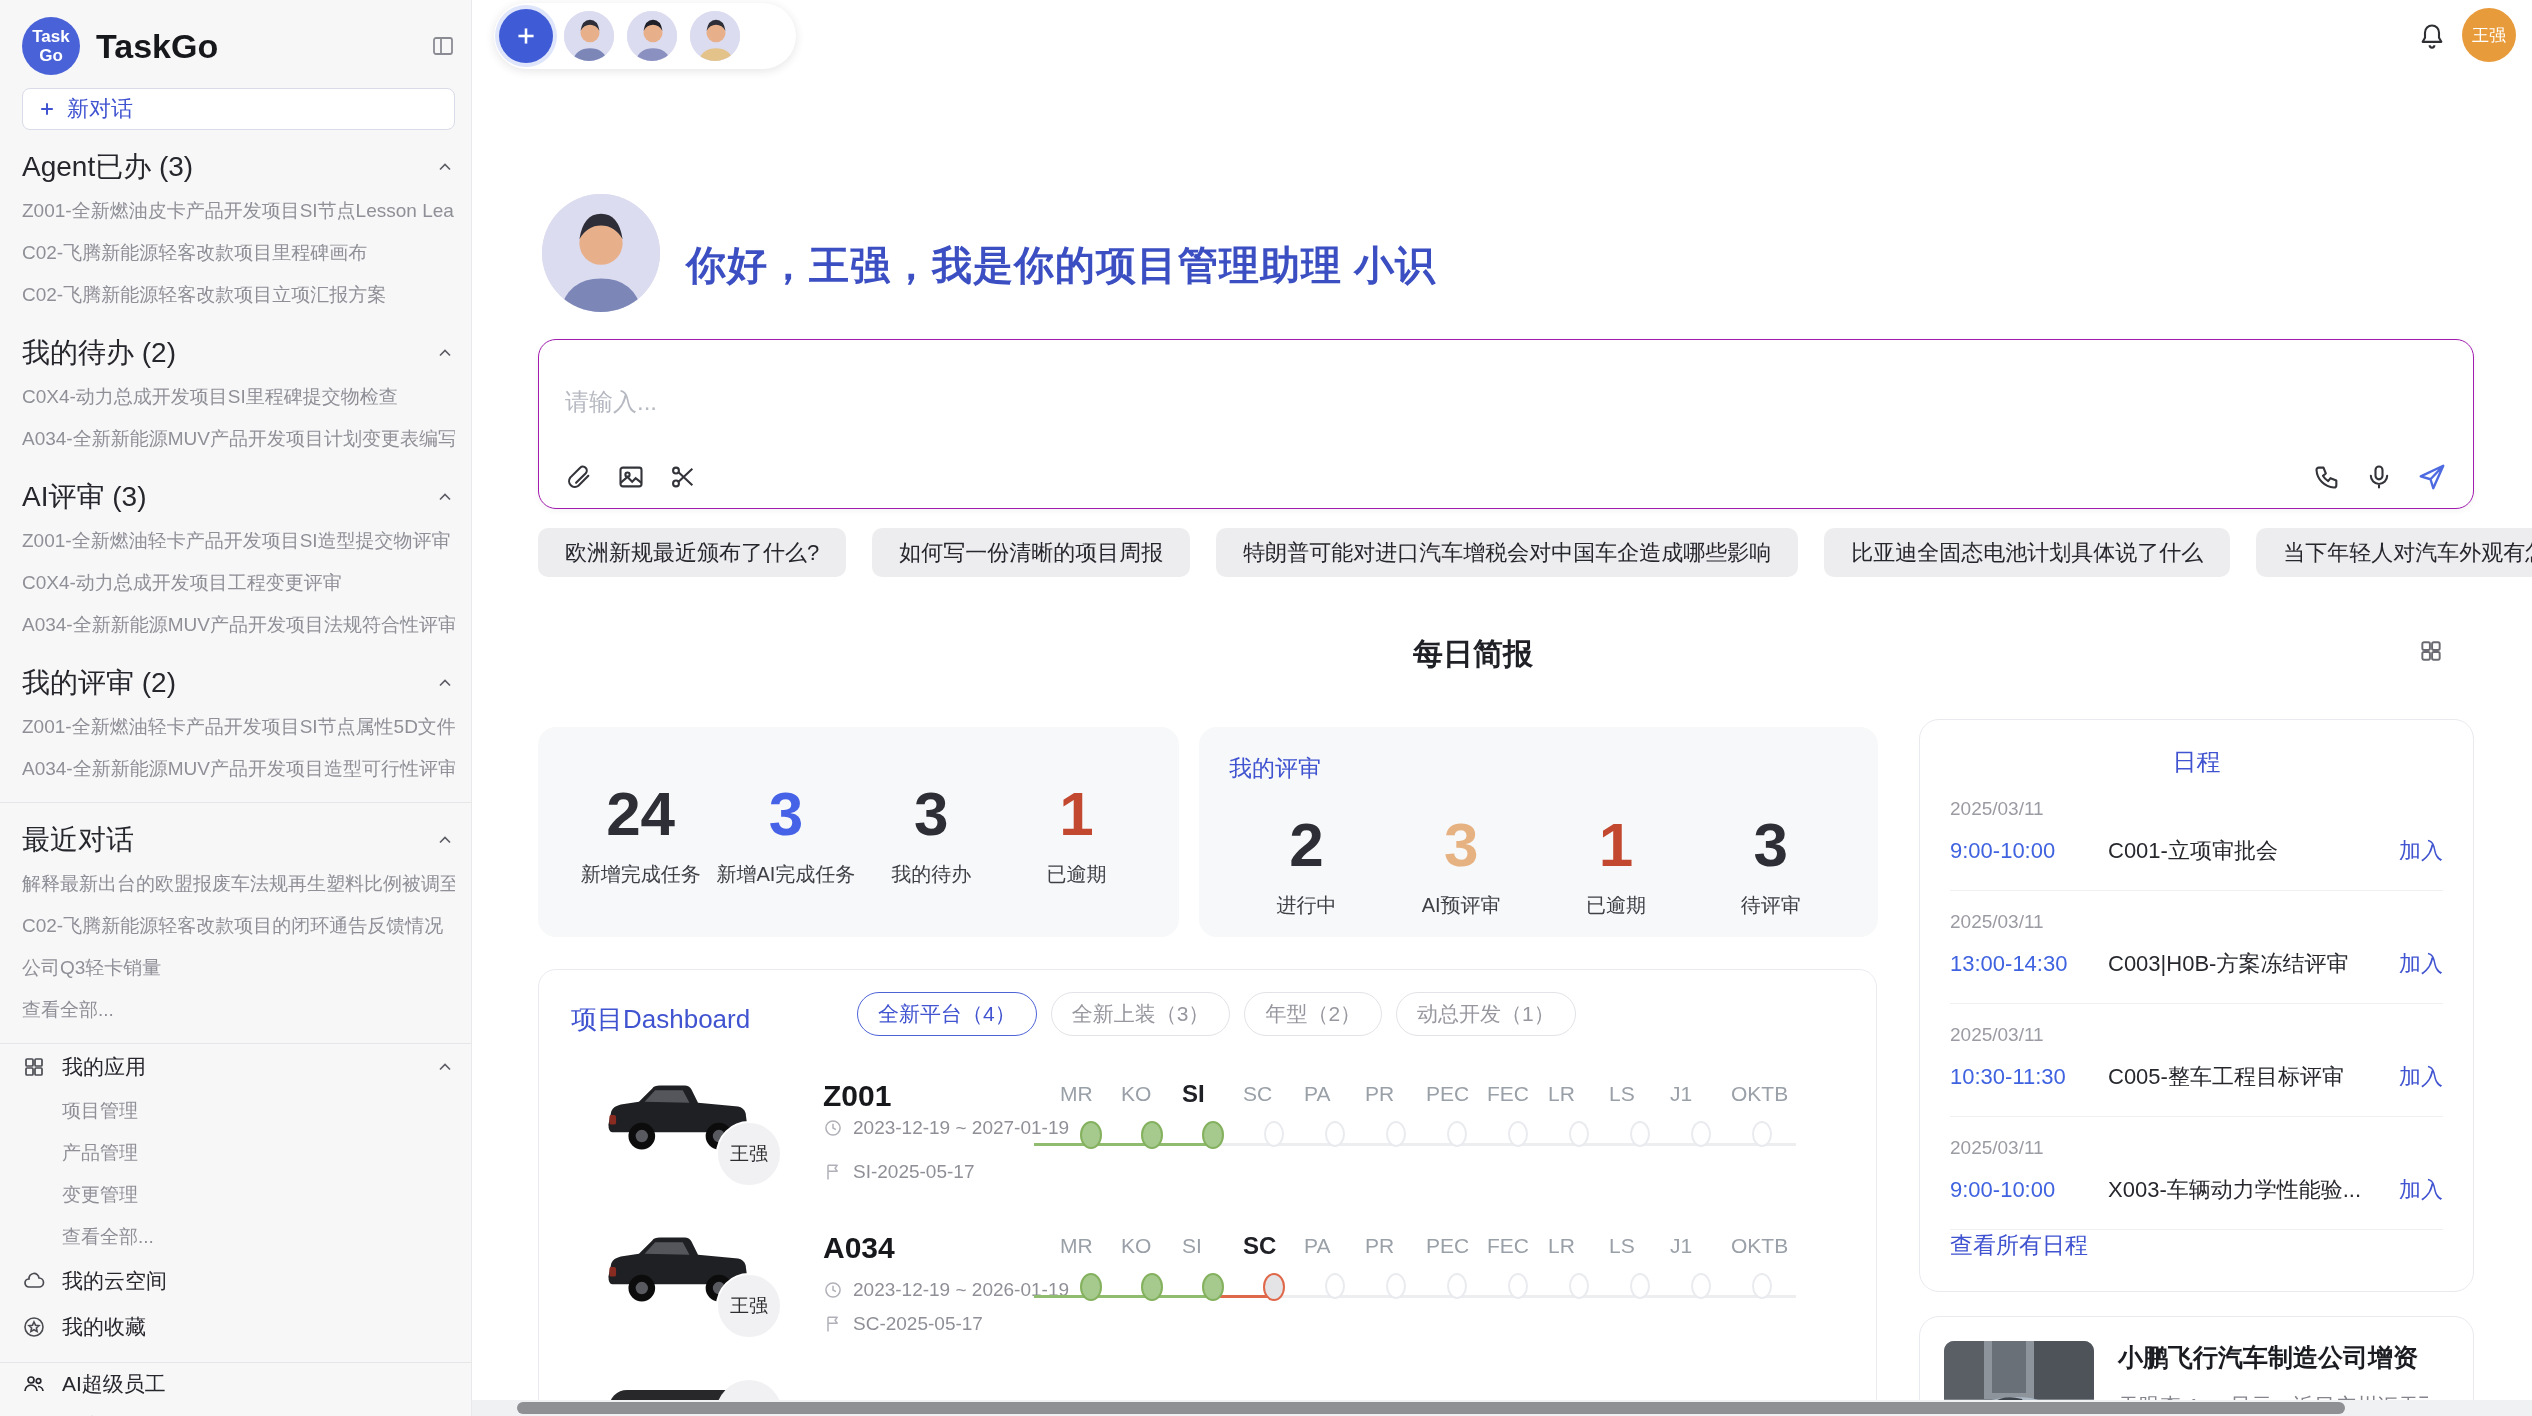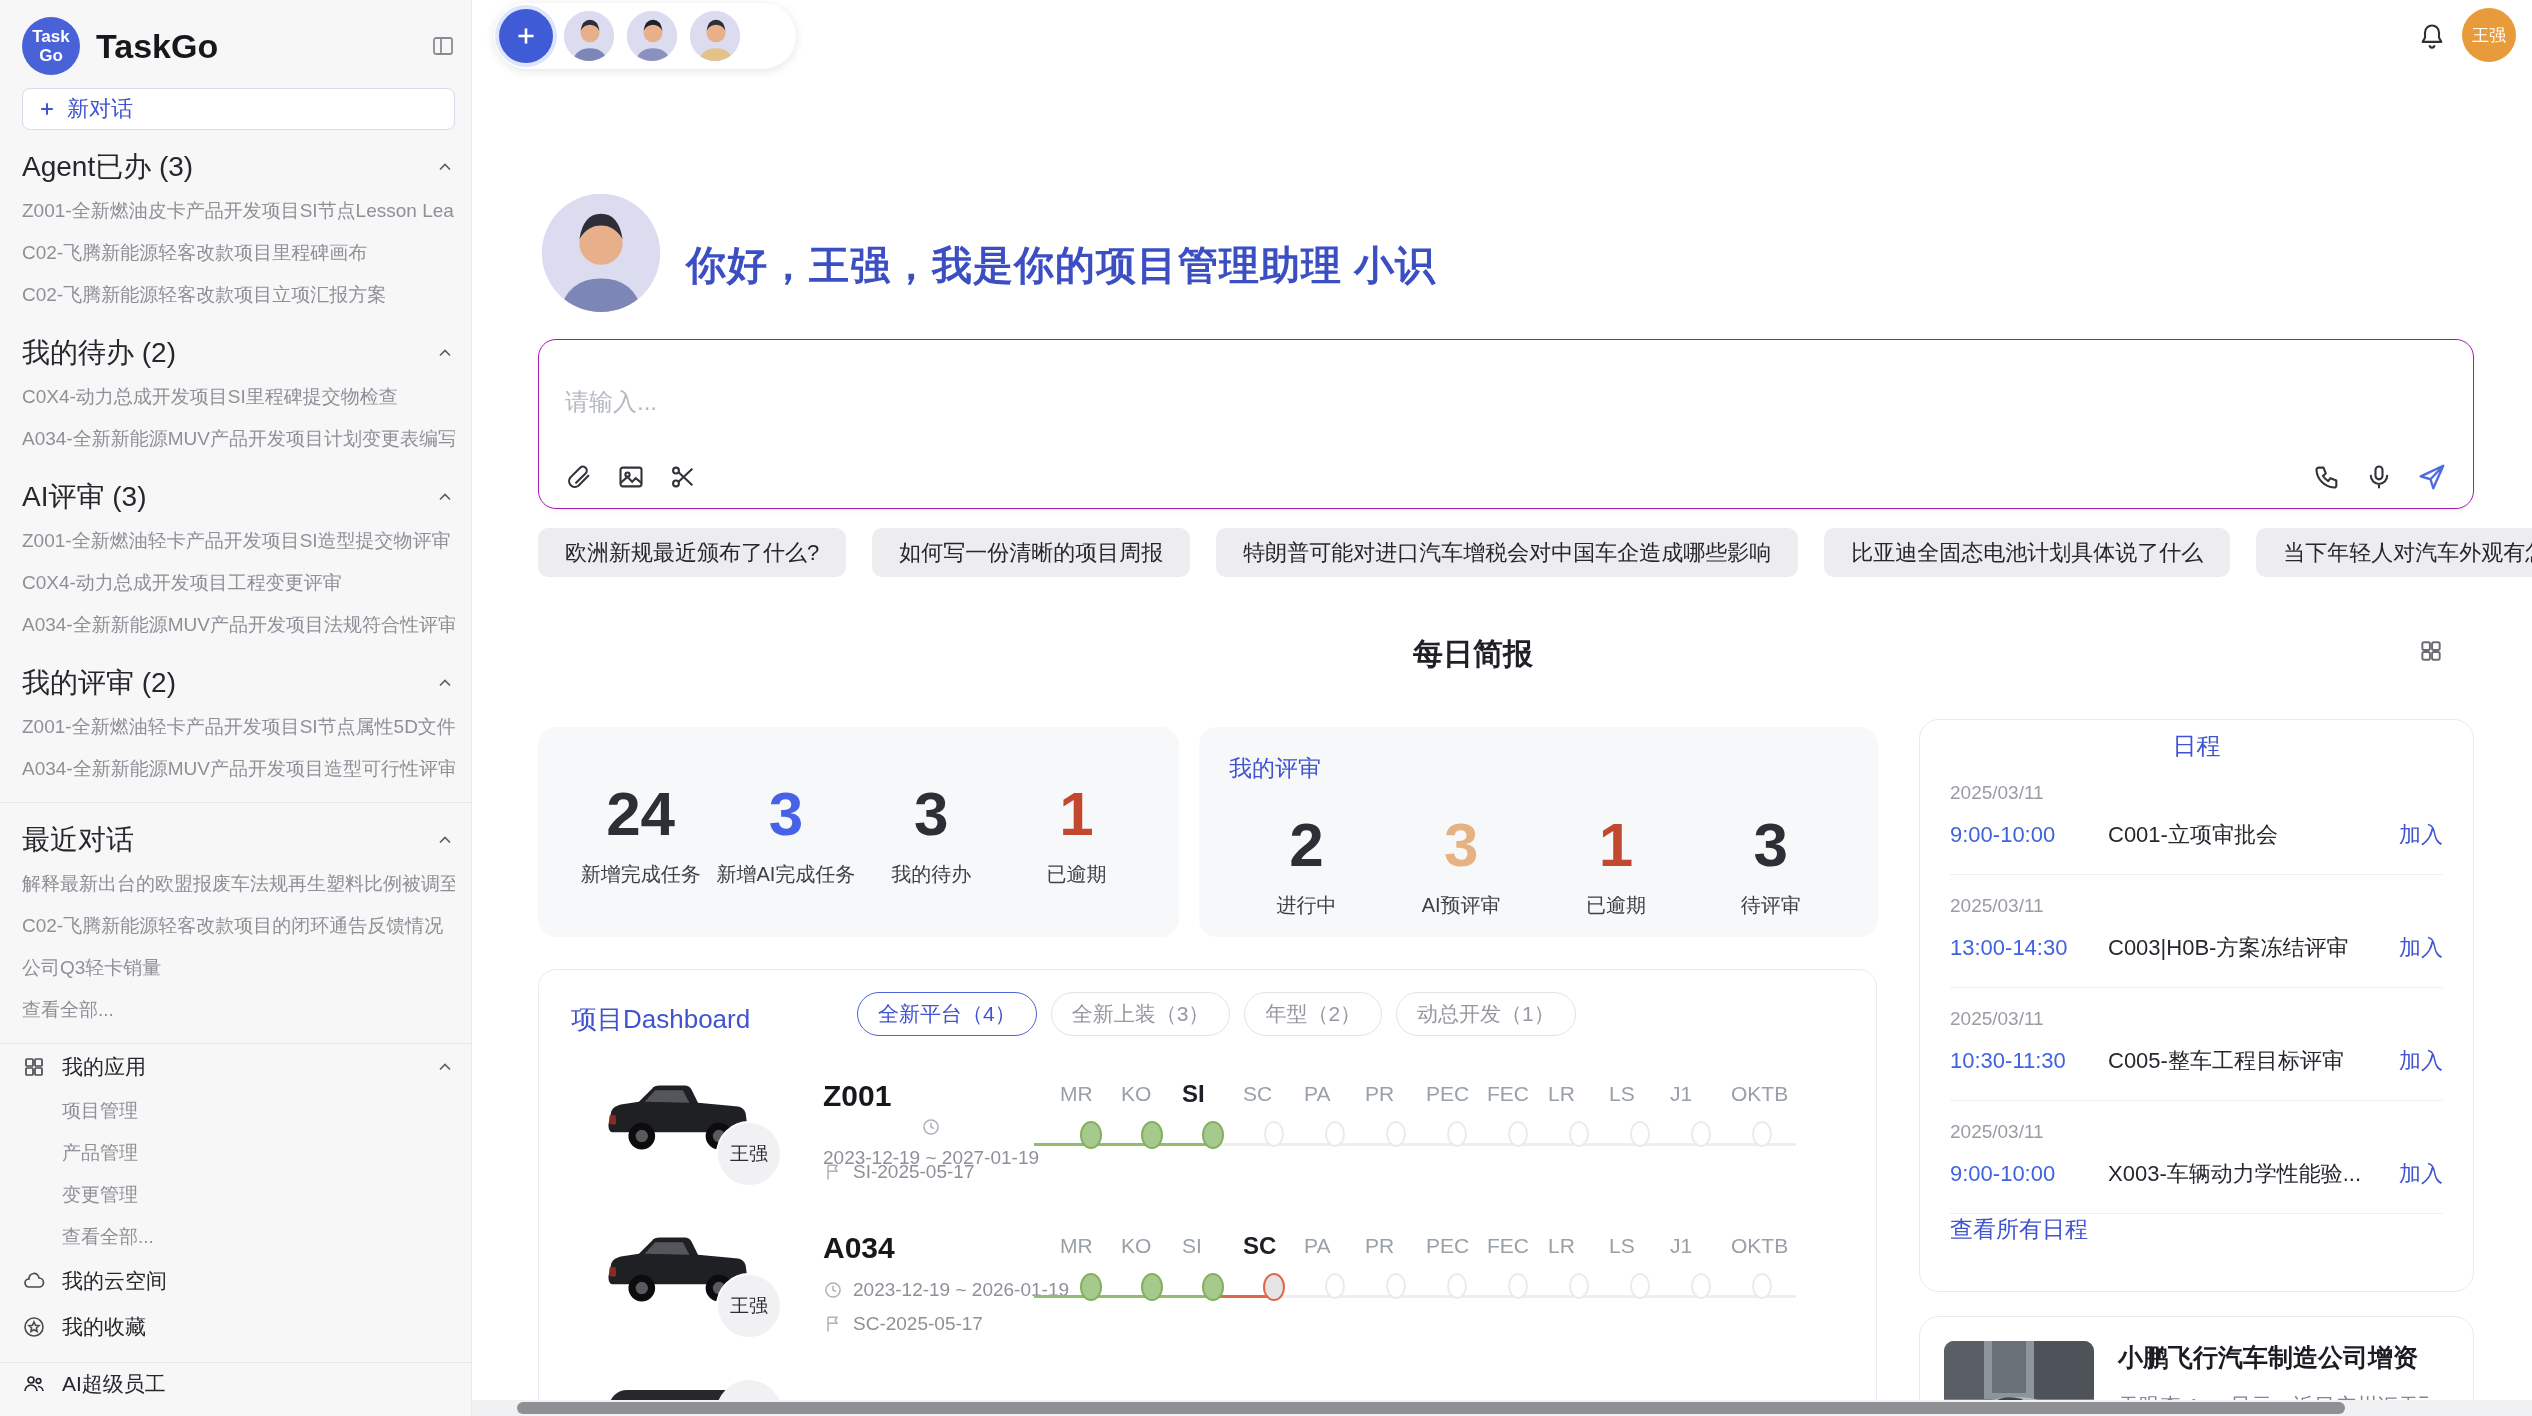--- a/index.html
+++ b/index.html
@@ -90,21 +90,21 @@
   .mnode{position:relative;margin:8px auto 0;width:20px;height:26px;border-radius:50%;background:#fff;border:2px solid #e9ebee;z-index:2}
   .mnode.done{width:22px;height:28px;background:#a6ca8e;border-color:#84b15e}
   .mnode.alert{width:22px;height:28px;background:#e4e4e6;border-color:#e0684a}
   .conn{position:absolute;height:3px;top:68px;background:#eceef0;z-index:1}
   .conn.green{background:#8fbc6e}
   .conn.red{background:#e0684a}
   .row3-hint{position:absolute;left:177px;top:410px;width:66px;height:66px;border-radius:50%;background:#f1f1f3}
   .row3-truck{position:absolute;left:70px;top:420px;width:150px;height:44px;border-radius:18px;background:#28282b}
 
   .sched{left:1447px;top:719px;width:555px;height:573px;background:#fff;border:1px solid #e9eaef;border-radius:20px;
-    padding:10px 30px}
+    padding:26px 30px}
   .sched-title{text-align:center;font-size:24px;color:#4053d0}
   .sched-entry{padding:20px 0 24px;border-bottom:1px solid #f0f0f3}
   .sched-date{font-size:19px;color:#9b9ca3}
   .sched-main{display:flex;align-items:center;margin-top:16px}
   .sched-time{flex:0 0 158px;font-size:22px;color:#3f63e0}
   .sched-name{flex:1;font-size:22px;color:#27282e;white-space:nowrap;overflow:hidden}
   .sched-join{font-size:22px;color:#4053d0;cursor:pointer}
   .sched-more{text-align:left;font-size:23px;color:#4053d0;cursor:pointer}
 
   .news{left:1447px;top:1316px;width:555px;height:150px;background:#fff;border:1px solid #e9eaef;border-radius:20px;
@@ -442,21 +442,21 @@
               <path d="M50 36 L61 24 L90 24 L97 37 Z" fill="#55565c"></path>
               <rect x="13" y="50" width="7" height="10" rx="2" fill="#8a2b22"></rect>
               <circle cx="47" cy="72" r="14" fill="#0c0c0d"></circle>
               <circle cx="47" cy="72" r="6.5" fill="#595a60"></circle>
               <circle cx="128" cy="72" r="14" fill="#0c0c0d"></circle>
               <circle cx="128" cy="72" r="6.5" fill="#595a60"></circle>
             </svg>
           </div>
           <div class="owner-badge">王强</div>
           <div class="proj-code">Z001</div>
-          <div class="proj-meta" style="top: 52px; flex-direction: column;">
+          <div class="proj-meta" style="top: 52px;">
             <span>
               <svg class="ic-s" viewBox="0 0 24 24" fill="none" stroke="currentColor" stroke-width="1.8">
                 <circle cx="12" cy="12" r="8.5"></circle>
                 <path d="M12 7 v5 l3.5 2"></path>
               </svg>
             </span>
             <span>2023-12-19 ~ 2027-01-19</span>
           </div>
           <div class="proj-meta" style="top: 96px;">
             <span>

